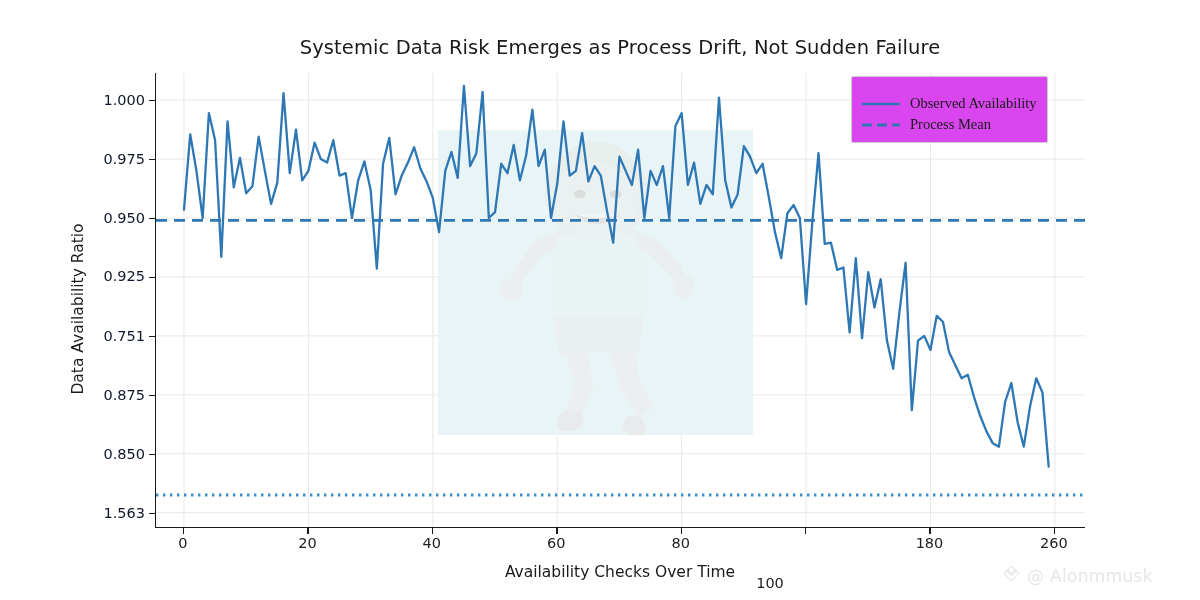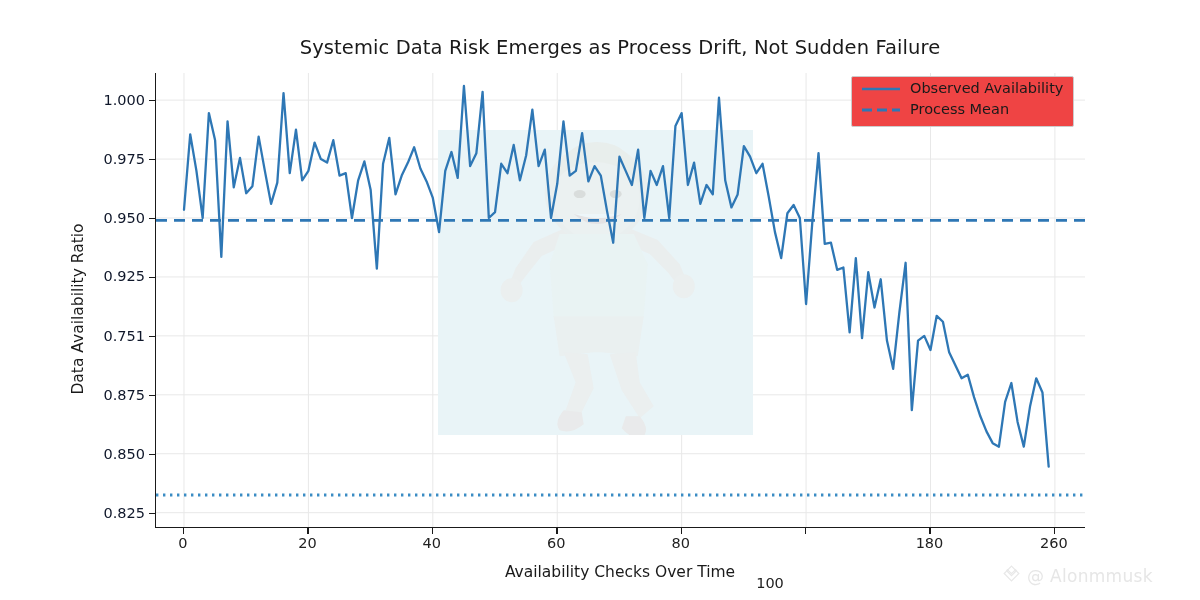--- a/index.html
+++ b/index.html
@@ -132,25 +132,26 @@
     color: #1a1a1a;
     transform: rotate(-90deg);
     transform-origin: center center;
   }
 
   
   #legend {
     position: absolute;
     left: 851px;
     top: 76px;
-    padding: 0 10px 7px 9px;
-    background: #ef4444;
+    padding: 16px 10px 7px 9px;
+    background: #d946ef;
     border: 1px solid #cccccc;
     border-radius: 2px;
     box-sizing: border-box;
+    font-family: Liberation Serif, serif;
   }
   .legend-row {
     display: flex;
     align-items: center;
     height: 21px;
   }
   .legend-swatch {
     width: 40px;
     height: 14px;
     margin-right: 9px;
@@ -186,21 +187,21 @@
 
 <div id="figure">
 
   <div id="chart-title">Systemic Data Risk Emerges as Process Drift, Not Sudden Failure</div>
 
   <div id="ylabel">Data Availability Ratio</div>
 
   <div id="xlabel">Availability Checks Over Time</div>
 
   <div id="ticks-layer">
-      <div class="ytick-wrap" style="top: 512.676px;">0.825</div>
+      <div class="ytick-wrap" style="top: 512.676px;">1.563</div>
       <div class="ytick-mark" style="top: 512.676px;"></div>
       <div class="ytick-wrap" style="top: 453.738px;">0.850</div>
       <div class="ytick-mark" style="top: 453.738px;"></div>
       <div class="ytick-wrap" style="top: 394.801px;">0.875</div>
       <div class="ytick-mark" style="top: 394.801px;"></div>
       <div class="ytick-wrap" style="top: 335.863px;">0.751</div>
       <div class="ytick-mark" style="top: 335.863px;"></div>
       <div class="ytick-wrap" style="top: 276px;">0.925</div>
       <div class="ytick-mark" style="top: 276.925px;"></div>
       <div class="ytick-wrap" style="top: 217.987px;">0.950</div>

